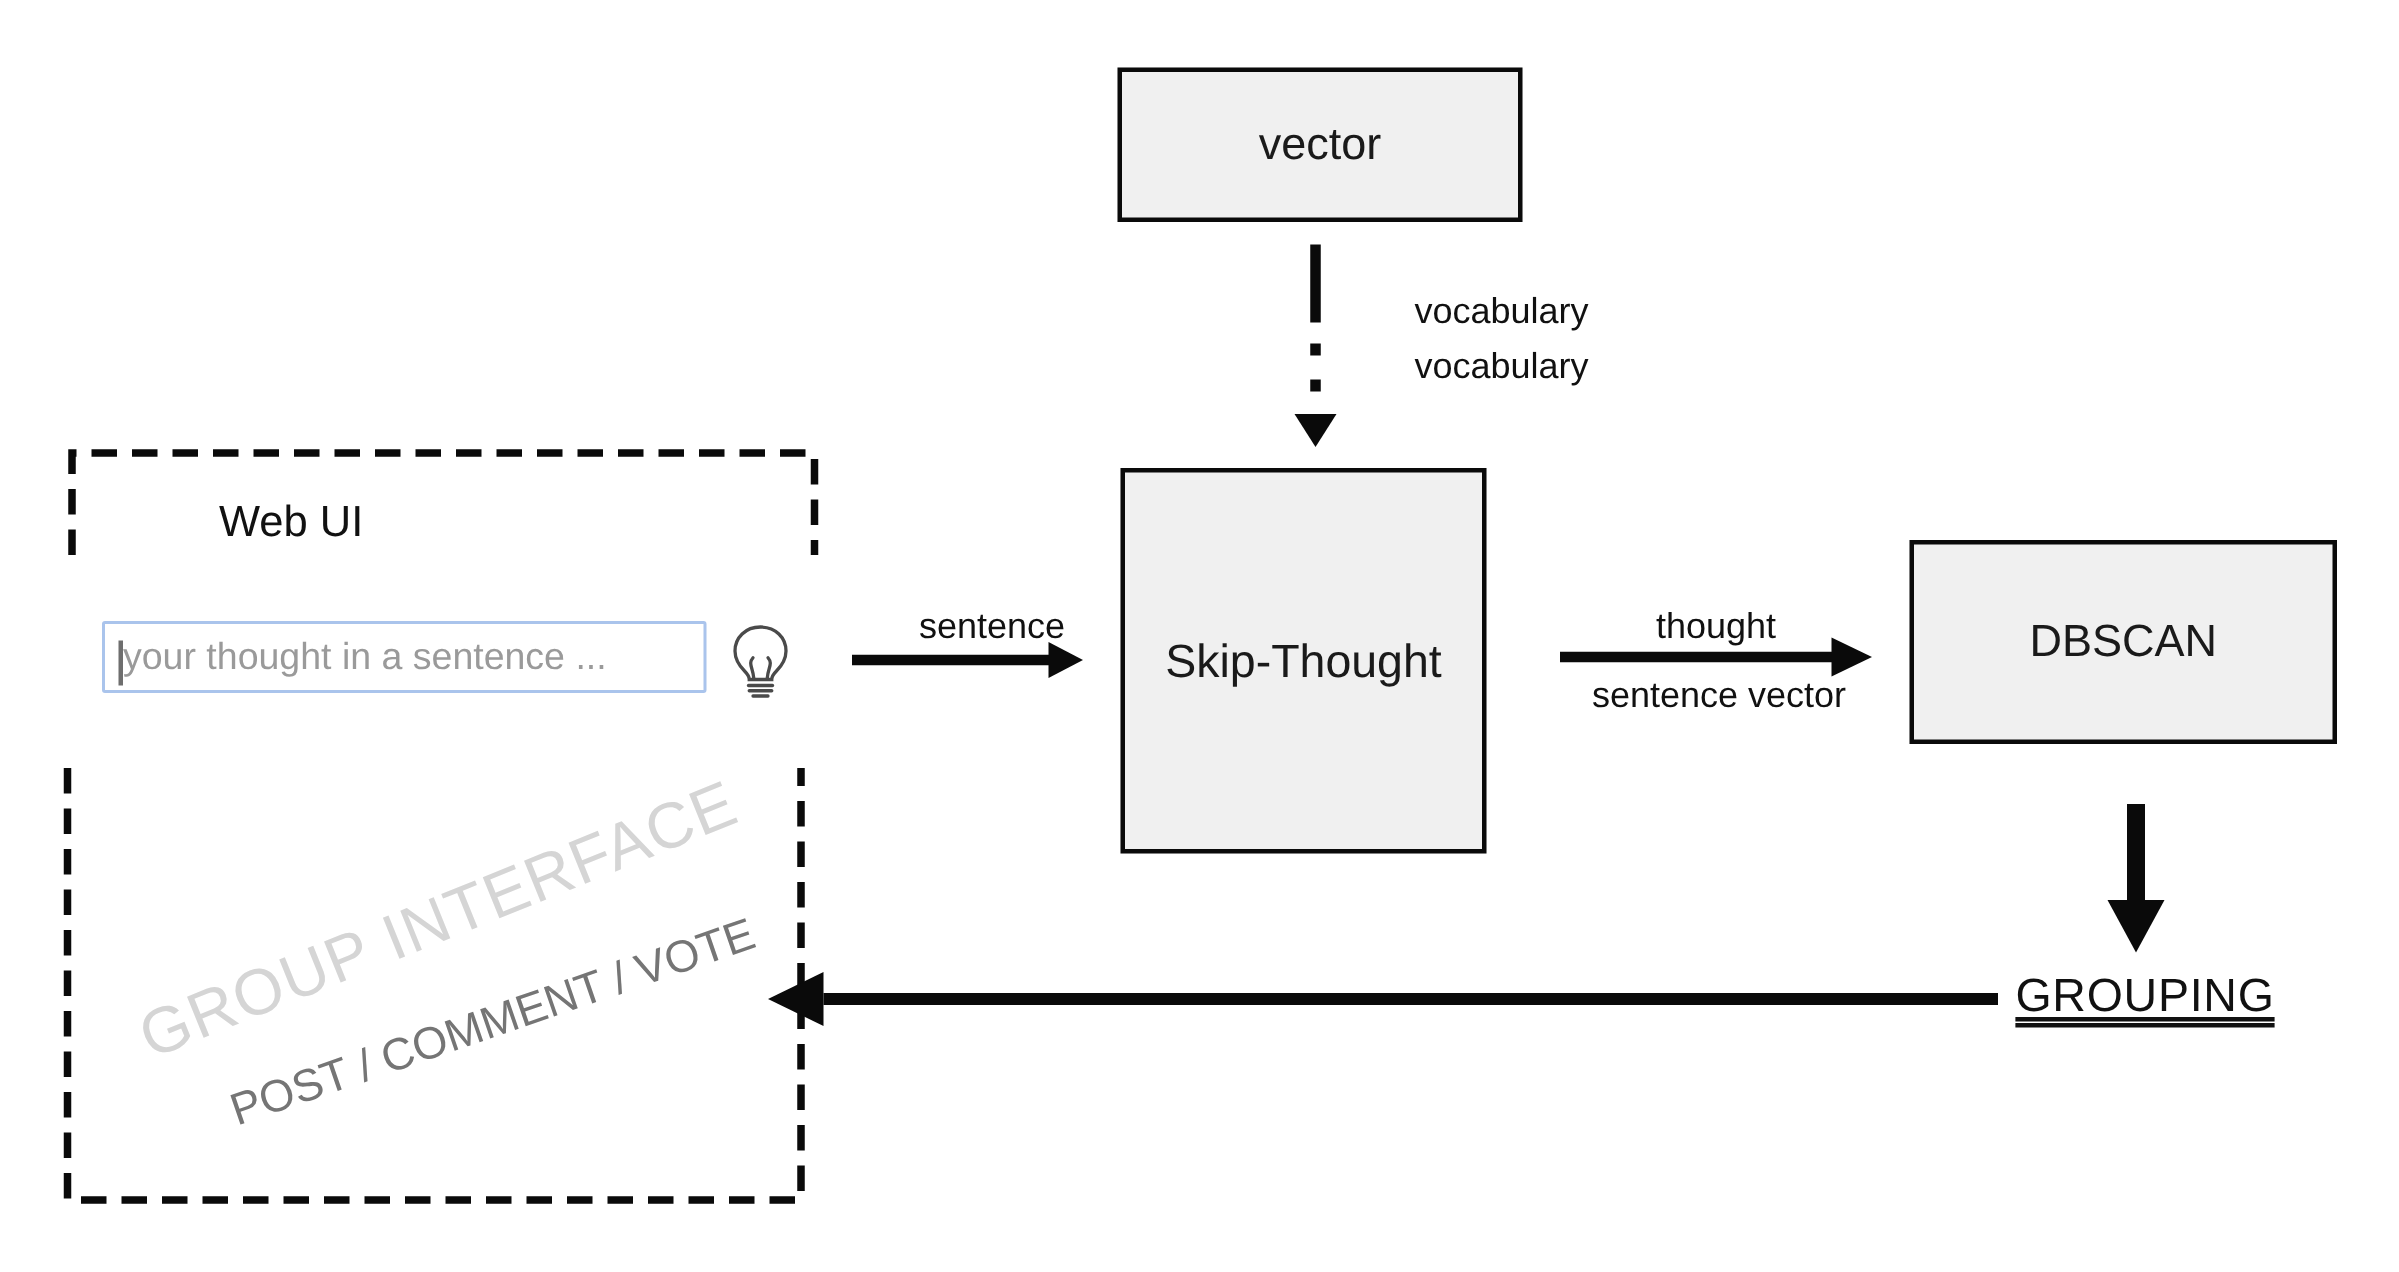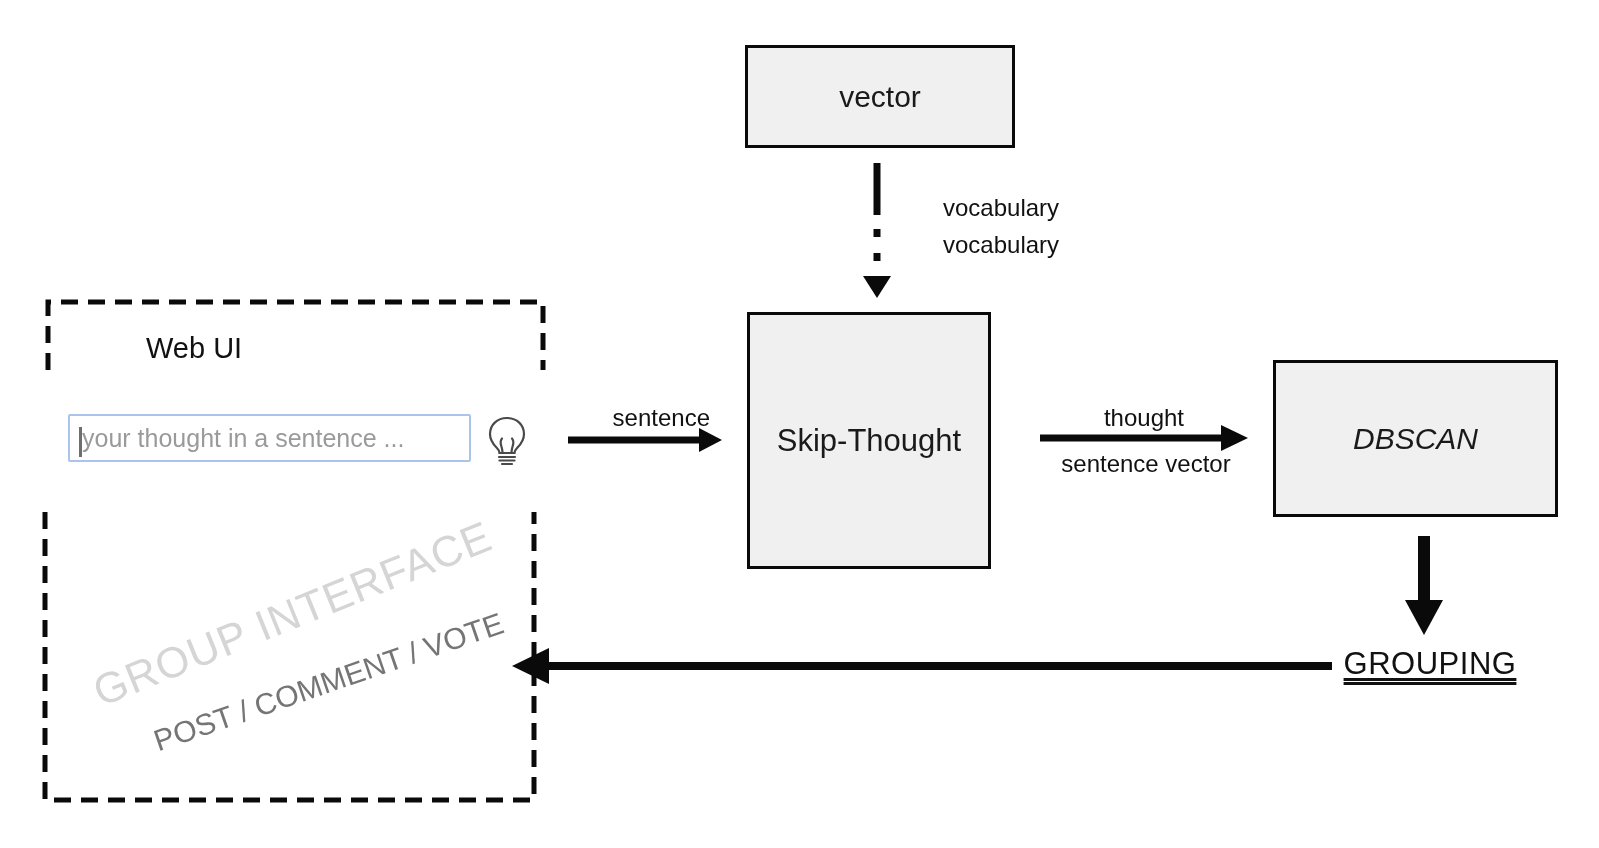--- a/index.html
+++ b/index.html
@@ -8,21 +8,21 @@
     font-family:"Liberation Sans","DejaVu Sans",sans-serif;color:#141414;
   }
   .layer{position:absolute;left:0;top:0;width:1599px;height:848px;pointer-events:none;}
   .node{
     position:absolute;background:#f0f0f0;border:3px solid #0a0a0a;
     display:flex;align-items:center;justify-content:center;
     font-size:30px;color:#1a1a1a;box-sizing:border-box;
   }
   .node-spacy{left:745px;top:45px;width:270px;height:103px;}
   .node-skip{left:747px;top:312px;width:244px;height:257px;font-size:31px;}
-  .node-dbscan{left:1273px;top:360px;width:285px;height:157px;font-style:italic;}
+  .node-dbscan{left:1273px;top:360px;width:285px;height:136px;}
   .lbl{position:absolute;font-size:24px;color:#111;line-height:1.25;white-space:nowrap;}
   .lbl-vocab{left:900px;top:189px;line-height:37px;margin-left:43px;}
   .lbl-sentence{left:570px;top:403px;width:140px;text-align:right;}
   .lbl-encoded{left:1044px;top:403px;width:200px;text-align:center;}
   .lbl-sentvec{left:1034px;top:449px;width:224px;text-align:center;}
   .lbl-webui{left:146px;top:330px;width:300px;text-align:left;font-size:29px;}
   .lbl-grouping{
     left:1330px;top:645px;width:200px;text-align:center;font-size:31px;letter-spacing:.5px;
   }
   .lbl-grouping span{

